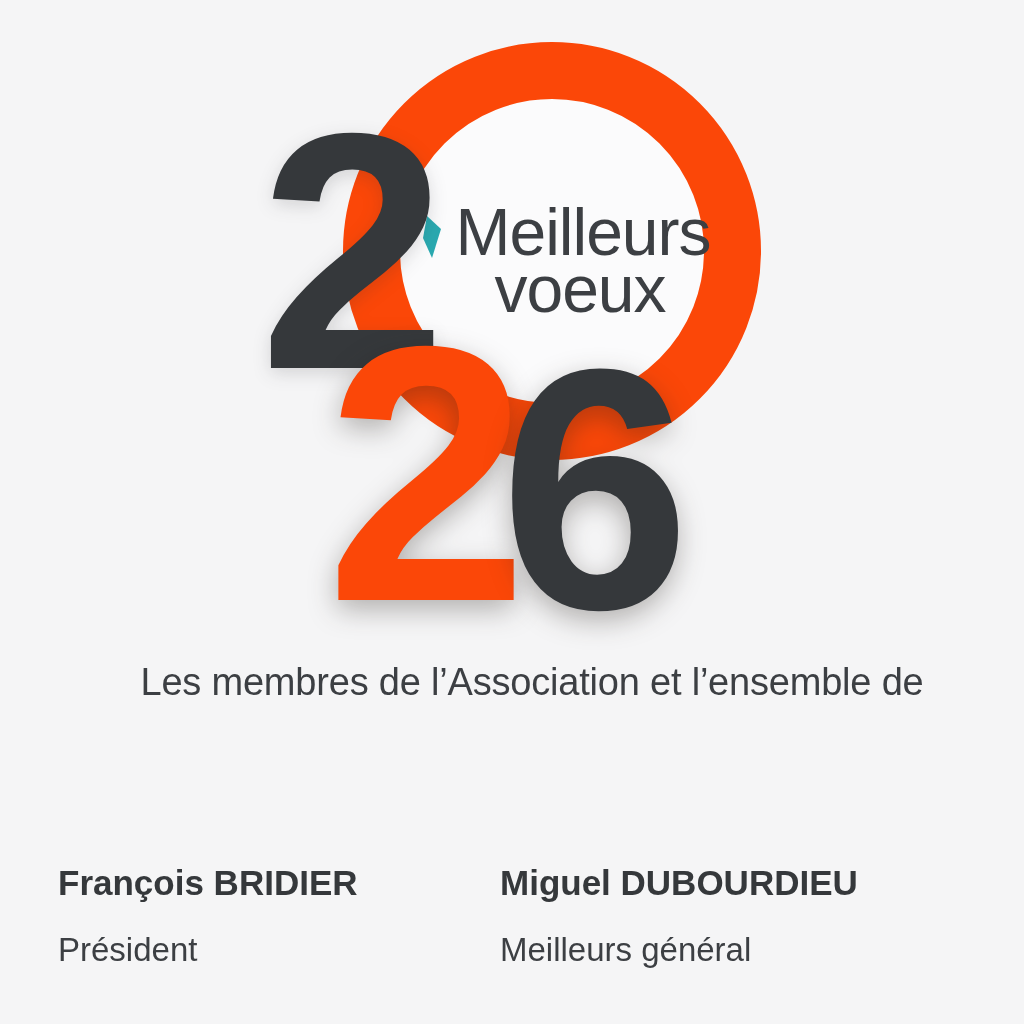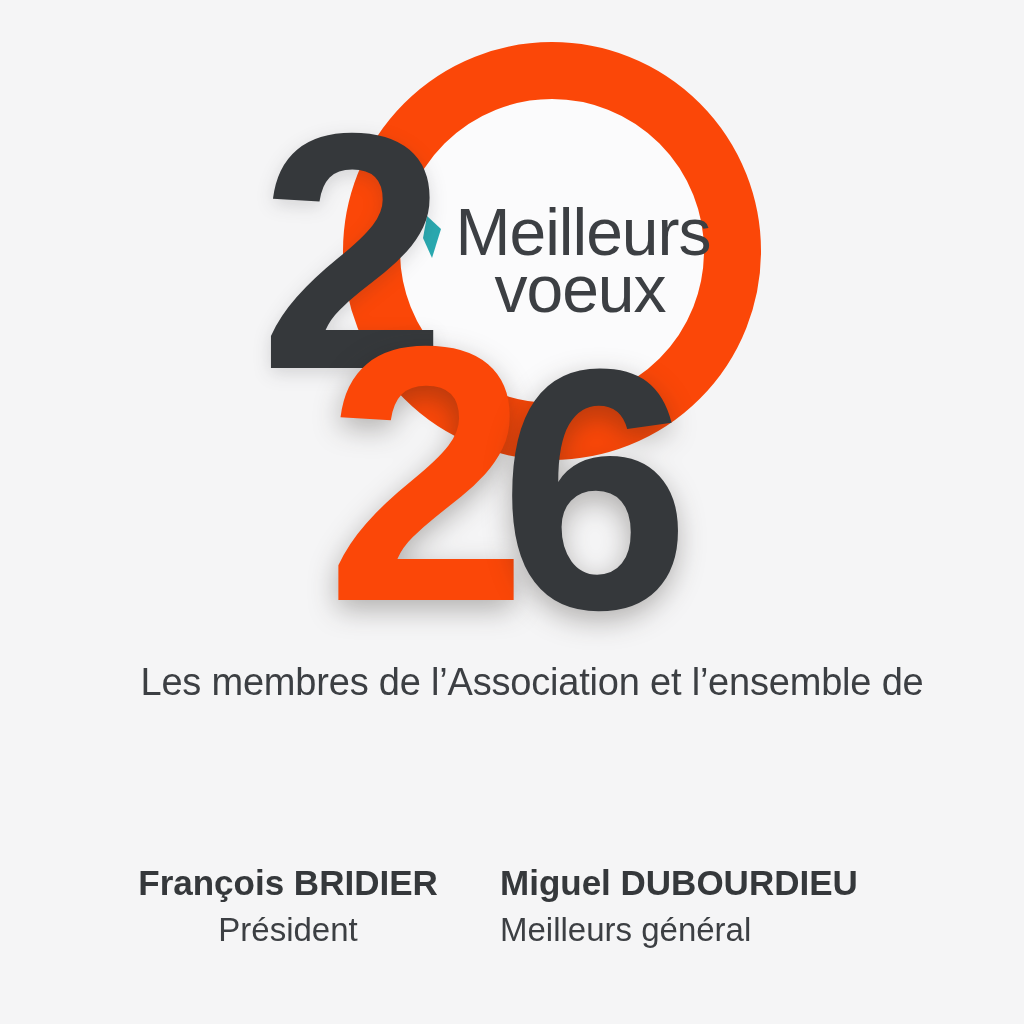--- a/index.html
+++ b/index.html
@@ -35,29 +35,29 @@
     position:absolute;left:0;top:655px;width:1024px;
     text-align:center;
     color:var(--text-gray);
     font-size:38px;line-height:54px;font-weight:400;
     letter-spacing:-0.2px;
     margin-left:20px;
   }
   .signatures-names,.signatures-titles{position:absolute;width:1024px;left:0;}
   .signatures-names{top:862px;}
   .signatures-titles{top:910px;}
-  .sig-col-left{position:absolute;left:58px;width:460px;text-align:center;}
+  .sig-col-left{position:absolute;left:58px;width:460px;}
   .sig-col-right{position:absolute;left:500px;width:460px;text-align:left;}
   .sig-name{
     color:var(--charcoal);
     font-size:35px;font-weight:700;line-height:1.2;
   }
   .sig-title{
     color:var(--text-gray);
-    font-size:33px;font-weight:400;line-height:1.2;
+    font-size:33px;font-weight:400;line-height:1.2;margin-top:20px;
   }
 </style>
 </head>
 <body>
 
 <div class="card">
 
   <svg class="logo" width="1024" height="660" viewBox="0 0 1024 660">
 
     <circle cx="552" cy="251" r="180.5" fill="var(--inner-disc)" stroke="var(--orange)" stroke-width="57"></circle>

